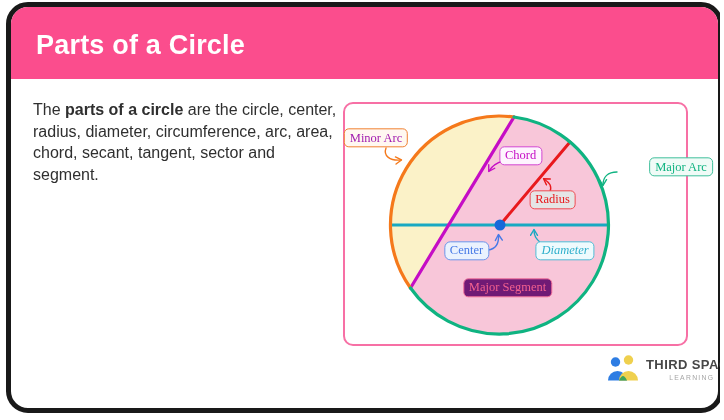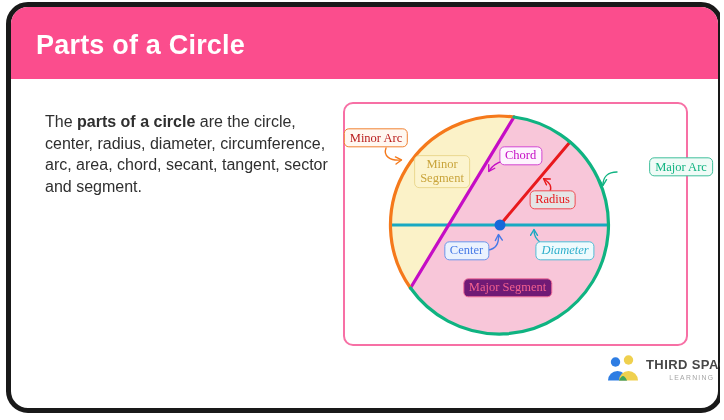--- a/index.html
+++ b/index.html
@@ -18,21 +18,21 @@
     display:flex; align-items:center; padding:4px 0 0 25px; box-sizing:border-box;
   }
   .title {
     margin:0; color:#ffffff; font-size:27px; font-weight:bold; letter-spacing:.2px;
   }
   
   .text-block {
     position:absolute; left:33px; top:99px; width:308px;
     color:var(--text,#2F2F2F); font-size:16px; line-height:21.5px;
   }
-  .para { margin:12px; }
+  .para { margin:0; }
   .para.second { margin-top:24px; }
   
   .dpanel {
     position:absolute; left:343px; top:102px; width:345px; height:244px;
     box-sizing:border-box; border:2.5px solid var(--diagram-border,#F770A5);
     border-radius:10px; background:#ffffff;
   }
   .dsvg { position:absolute; left:343px; top:102px; width:345px; height:244px; }
   .f-yellow  { fill:var(--minor-segment-fill,#FBF2C8); }
   .f-pink    { fill:var(--major-segment-fill,#F8C6D9); }
@@ -50,26 +50,26 @@
   .a-b,.mh-b { stroke:#4679E6; }
   .a-c,.mh-c { stroke:var(--diameter,#19A9C2); }
   .mh { fill:none; stroke-width:1.4; stroke-linecap:round; stroke-linejoin:round; }
   
   .dlabel {
     position:absolute; transform:translate(-50%,-50%);
     font-family:"Liberation Serif", serif; font-size:12.5px; line-height:1.15;
     padding:1.5px 5px; border:1.4px solid; border-radius:5px; white-space:nowrap;
     text-align:center; background:#fff;
   }
-  .l-minor-arc     { color:#b91c1c; border-color:#F08030; background:#FFF8F1; }
+  .l-minor-arc     { color:#a21caf; border-color:#F08030; background:#FFF8F1; }
   .l-minor-segment { color:#C9A43B; border-color:#EAD78E; background:#FCF4CE; }
   .l-chord         { color:var(--chord,#C50DC5); border-color:#D245D2; background:#FEF4FE; }
   .l-major-arc     { color:var(--major-arc,#0FB381); border-color:#3FBF9B; background:#F0FBF7; }
   .l-radius        { color:var(--radius,#E8191D); border-color:#EE4B50; background:#e5e5e5; }
-  .l-center        { color:#4679E6; border-color:#6B95EA; background:#EAF2FE; }
+  .l-center        { color:#4679E6; border-color:#6B95EA; background:#EAF2FE;border-radius:6px; }
   .l-diameter      { color:#2FAFCC; border-color:#4FBDD6; background:#EEFAFD; }
   .l-major-segment { color:#F2608F; border-color:#F2709B; background:#701a75; }
   
   .logo { position:absolute; left:606px; top:354px; display:flex; align-items:flex-start; gap:6px; }
   .logo-text { margin-top:3px; text-align:center; }
   .logo-title { font-size:13px; font-weight:bold; letter-spacing:.4px; color:#474747; white-space:nowrap; }
   .logo-subtitle { font-size:6.8px; letter-spacing:1.3px; color:#A5A5A5; white-space:nowrap; margin-top:1.5px; }
   .lg-blue { fill:var(--logo-blue,#2E7DE3); }
   .lg-yellow { fill:var(--logo-yellow,#EFD04E); }
   .lg-green { fill:var(--logo-green,#3FA45B); }
@@ -124,24 +124,20 @@
 
     <path class="arr a-o" d="M 386 148 C 383 156 390 161 401 160" marker-end="url(#ah-o)"></path>
     <path class="arr a-m" d="M 503 161 C 496 163 492 166 489 171" marker-end="url(#ah-m)"></path>
     <path class="arr a-t" d="M 617 172 C 608 172 603 177 603 185" marker-end="url(#ah-t)"></path>
     <path class="arr a-r" d="M 550 192 C 552 186 550 183 544 179" marker-end="url(#ah-r)"></path>
     <path class="arr a-b" d="M 488 250 C 496 249 499 243 498.5 235" marker-end="url(#ah-b)"></path>
     <path class="arr a-c" d="M 541 243 C 536 239 534 236 534 230" marker-end="url(#ah-c)"></path>
   </svg>
 
   <div class="dlabel l-minor-arc" style="left:376px; top:138px;">Minor Arc</div>
-  <div class="dlabel l-minor-segment" style="left:442px; top:171.5px;">
-    <span style="display:block">Minor</span>
-    <span style="display:block">Segment</span>
-  </div>
   <div class="dlabel l-chord" style="left:520.5px; top:155.5px;">Chord</div>
   <div class="dlabel l-major-arc" style="left:644px; top:167px;margin-left:37px;">Major Arc</div>
   <div class="dlabel l-radius" style="left:552.5px; top:199.5px;">Radius</div>
   <div class="dlabel l-center" style="left:466.5px; top:250.5px;">Center</div>
   <div class="dlabel l-diameter" style="left:565px; top:250.5px;font-style:italic;">Diameter</div>
   <div class="dlabel l-major-segment" style="left:507.5px; top:287.5px;">Major Segment</div>
 
   <div class="logo">
     <svg width="34" height="28" viewBox="0 0 34 28" xmlns="http://www.w3.org/2000/svg">
       <circle class="lg-blue" cx="9.5" cy="8" r="4.7"></circle>

